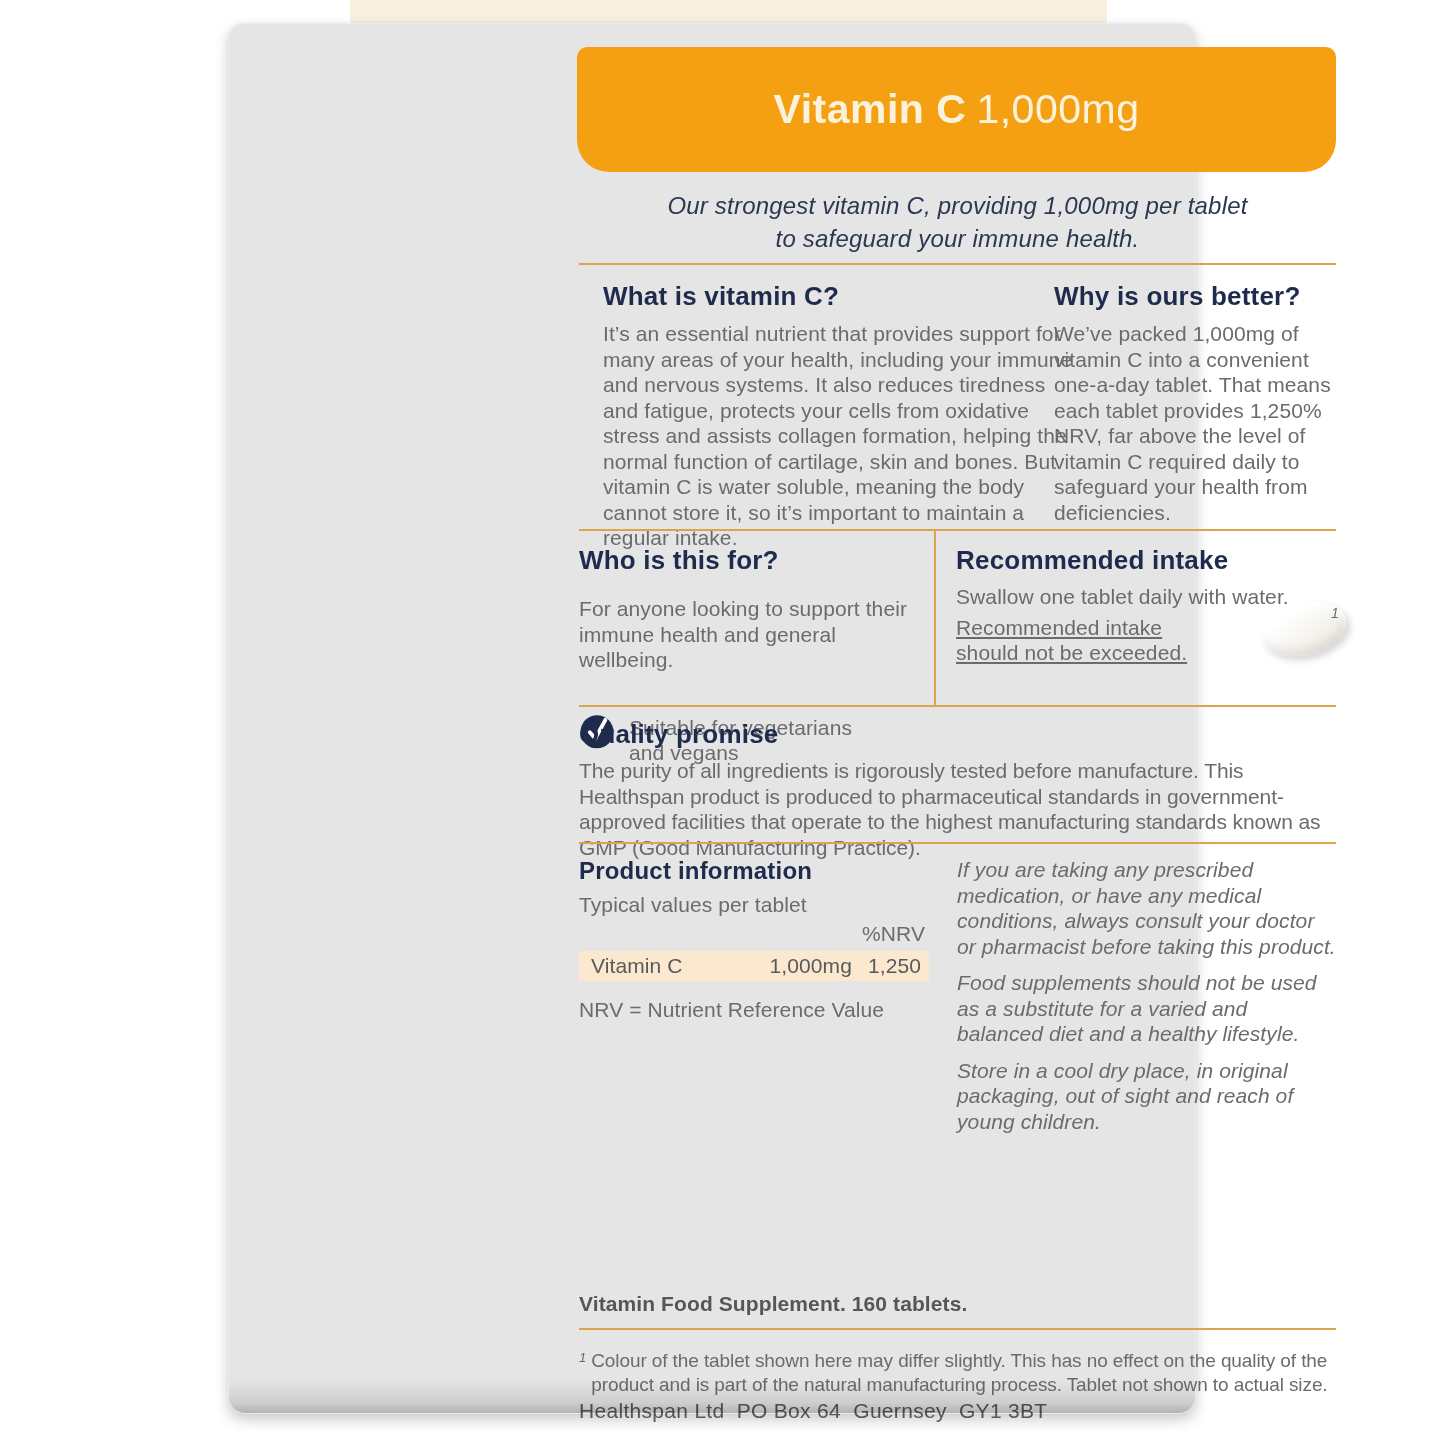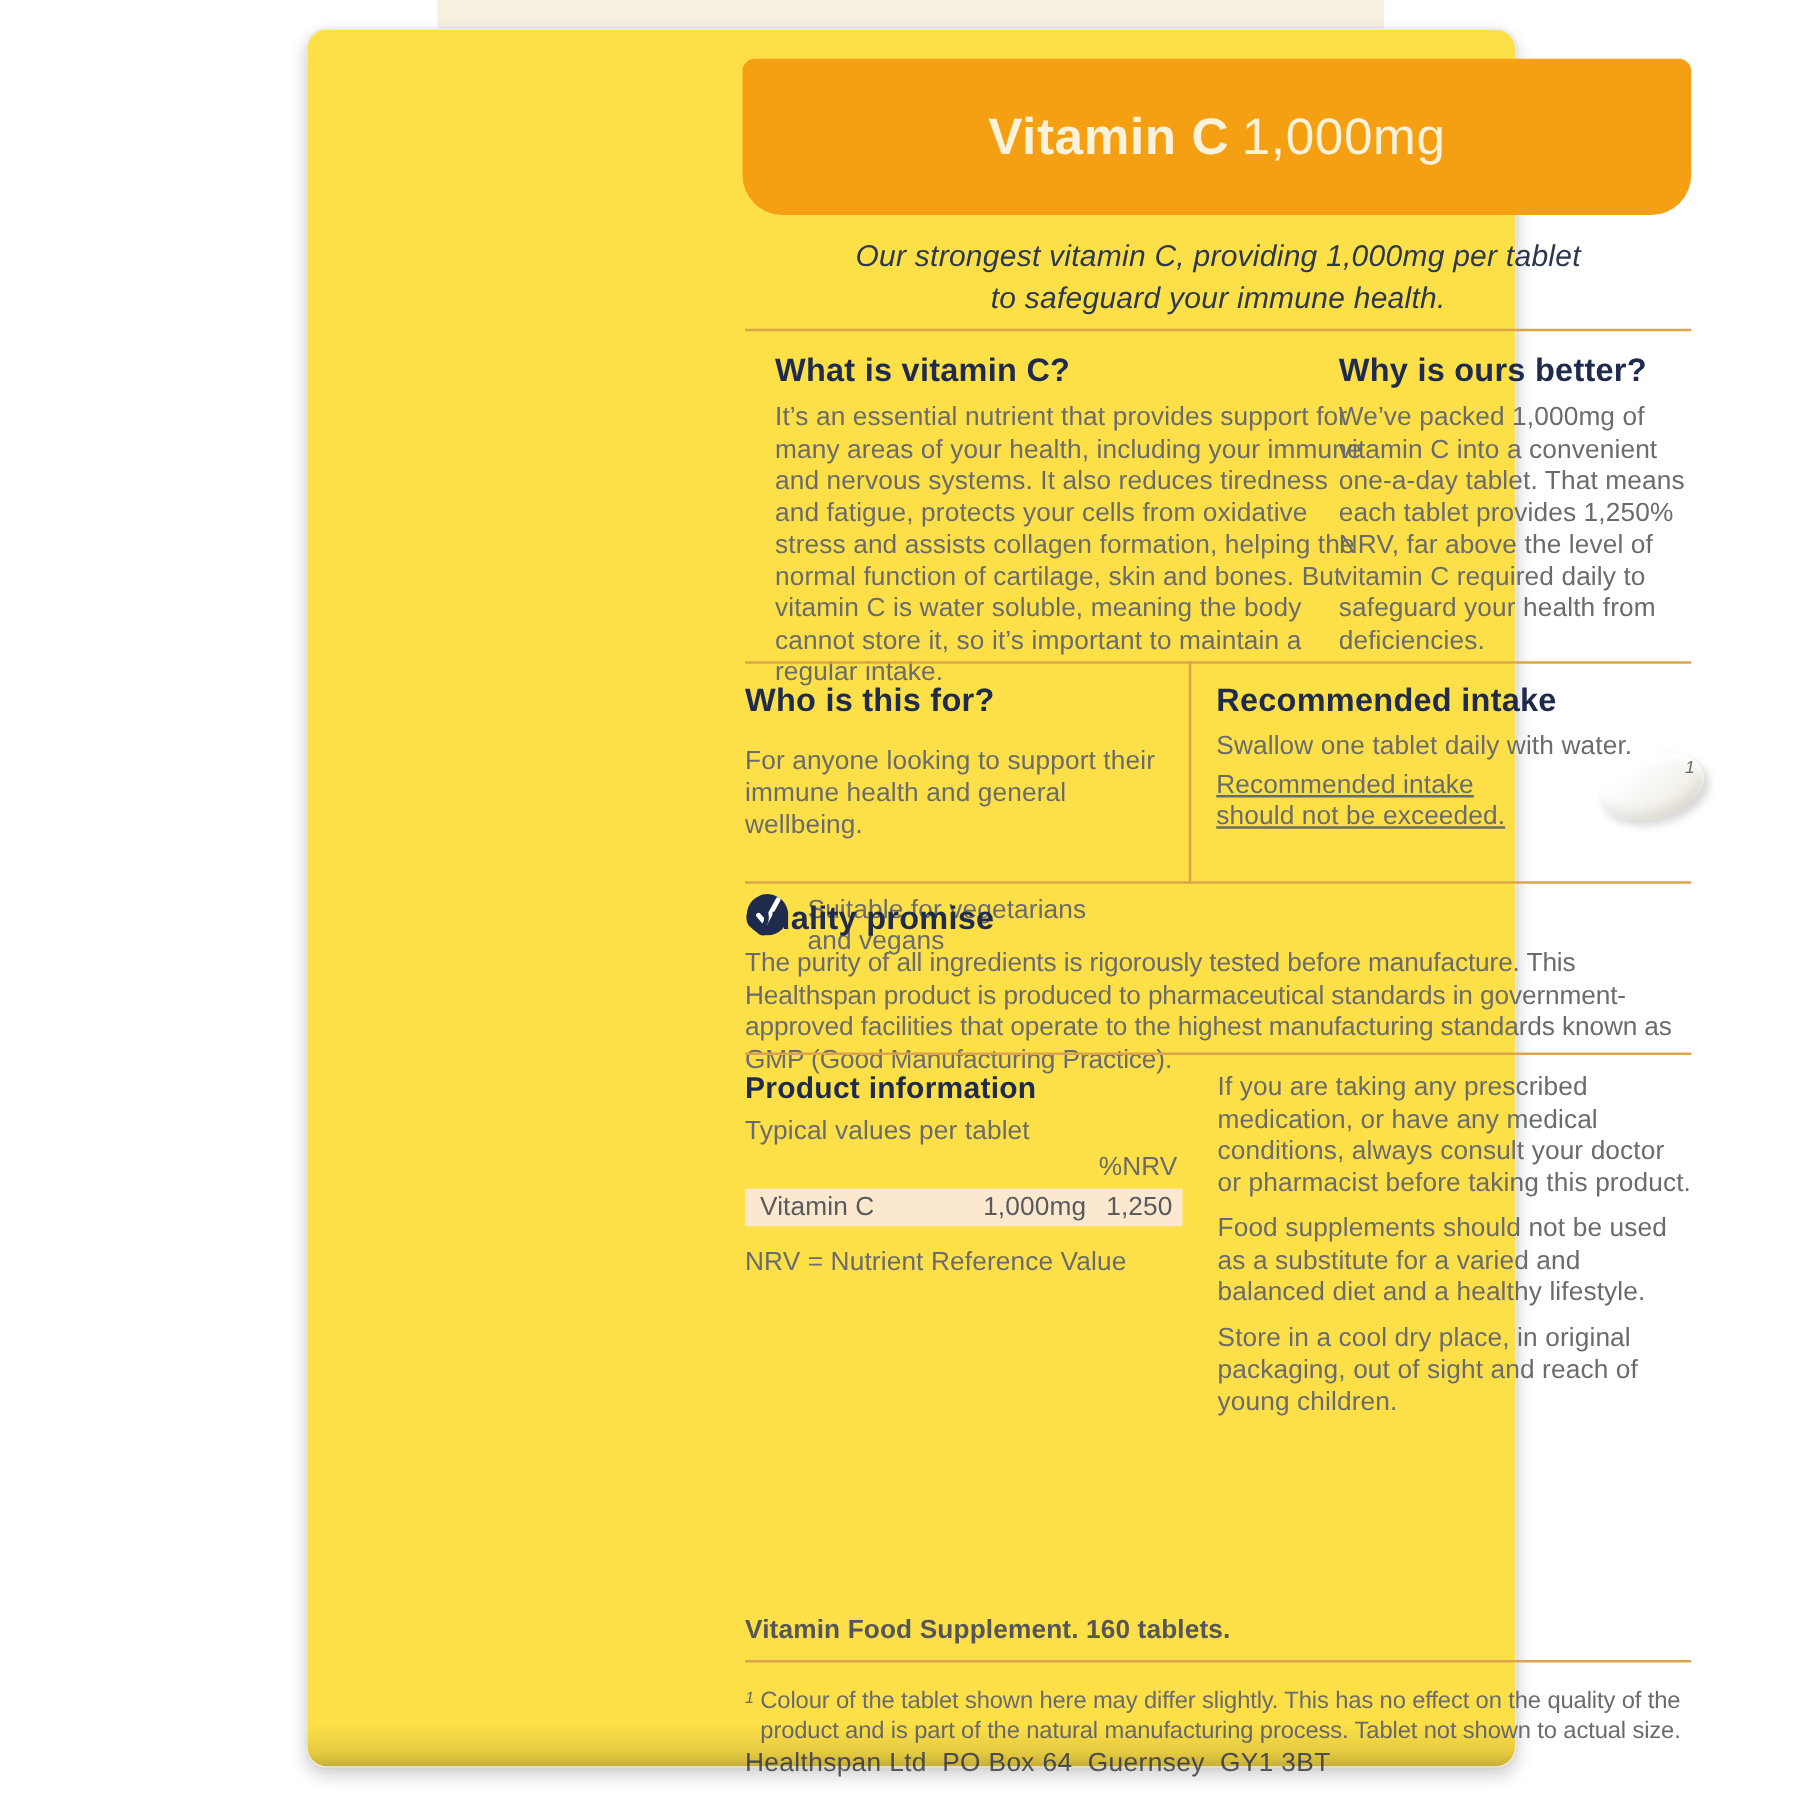--- a/index.html
+++ b/index.html
@@ -17,22 +17,22 @@
     position:relative;
     background:#ffffff;
     font-family:"Liberation Sans", sans-serif;
     overflow:hidden;
   }
   .carton-top-edge{
     position:absolute;left:350px;top:0;width:757px;height:23px;
     background:#F7F0DF;
   }
   .card{
-    position:absolute;left:245px;top:23px;width:968px;height:1391px;
-    background:#fde047;
+    position:absolute;left:228px;top:23px;width:968px;height:1391px;
+    background:#e5e5e5;
     border:1px solid #ececec;
     border-radius:16px;
     box-shadow:0 6px 14px rgba(0,0,0,0.20), 0 0 3px rgba(0,0,0,0.05);
   }
   .card::after{
     content:"";position:absolute;left:0;right:0;bottom:0;height:34px;
     border-radius:0 0 16px 16px;
     background:linear-gradient(to bottom, rgba(0,0,0,0) 0%, rgba(0,0,0,0.10) 70%, rgba(0,0,0,0.22) 100%);
     pointer-events:none;
   }
@@ -108,21 +108,21 @@
   .pi-row{
     margin-top:5px;height:30px;background:var(--table-row-bg);
     display:flex;align-items:center;padding:0 8px 0 12px;
     color:#595A5E;font-size:21px;letter-spacing:0.1px;
   }
   .pi-row .nutrient{flex:1;}
   .pi-row .amount{margin-right:16px;}
   .pi-note{margin-top:16px;}
   
   .sec-advisory{position:absolute;left:378px;top:810px;width:381px;}
-  .sec-advisory p{margin-bottom:11px;}
+  .sec-advisory p{margin-bottom:11px;font-style:italic;}
   
   .supplement{
     position:absolute;left:0;top:1245px;
     font-size:21px;font-weight:700;color:var(--dark-gray);letter-spacing:0.1px;
   }
   .footnote{
     position:absolute;left:0;top:1302px;width:757px;
     display:flex;color:var(--body-gray);
   }
   .footnote .marker{font-size:13px;font-style:italic;margin:1px 5px 0 0;}

